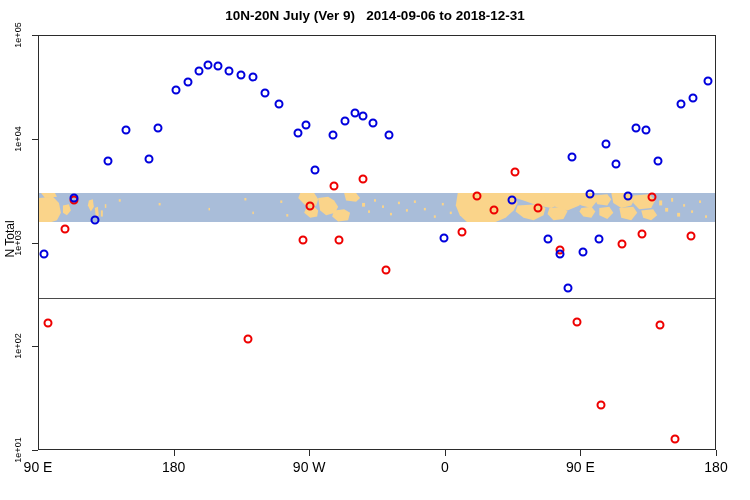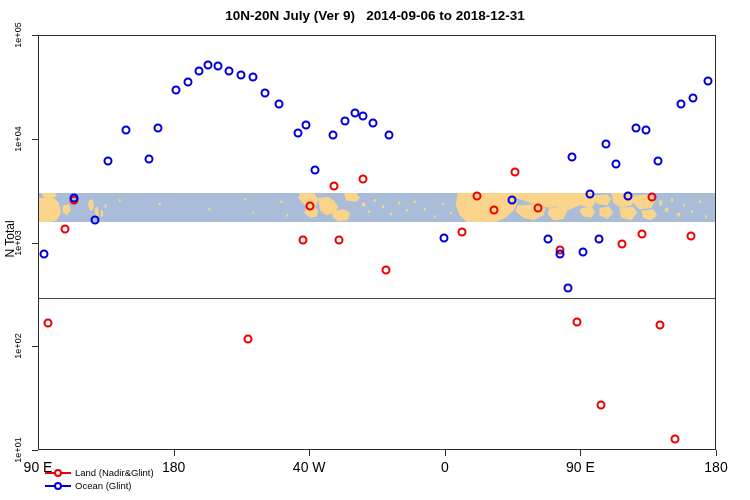--- a/index.html
+++ b/index.html
@@ -310,41 +310,25 @@
       <div class="ytick-mark" style="left: 32px; top: 242.5px;"></div>
       <div class="ytick-label" style="left: 18px; top: 242.5px;">1e+03</div>
       <div class="ytick-mark" style="left: 32px; top: 346.25px;"></div>
       <div class="ytick-label" style="left: 18px; top: 346.25px;">1e+02</div>
       <div class="ytick-mark" style="left: 32px; top: 450px;"></div>
       <div class="ytick-label" style="left: 18px; top: 450px;">1e+01</div>
       <div class="xtick-label" style="left: 38px; top: 459px;">90 E</div>
       <div class="xtick-mark" style="left: 173.6px; top: 450px;"></div>
       <div class="xtick-label" style="left: 173.6px; top: 459px;">180</div>
       <div class="xtick-mark" style="left: 309.2px; top: 450px;"></div>
-      <div class="xtick-label" style="left: 309.2px; top: 459px;">40 W</div>
+      <div class="xtick-label" style="left: 309.2px; top: 459px;">90 W</div>
       <div class="xtick-mark" style="left: 444.8px; top: 450px;"></div>
       <div class="xtick-label" style="left: 444.8px; top: 459px;">0</div>
       <div class="xtick-mark" style="left: 580.4px; top: 450px;"></div>
       <div class="xtick-label" style="left: 580.4px; top: 459px;">90 E</div>
       <div class="xtick-mark" style="left: 716px; top: 450px;"></div>
       <div class="xtick-label" style="left: 716px; top: 459px;">180</div>
     </div>
 
   <div id="ylabel">N Total</div>
 
-  <div id="legend">
-    <div class="legend-row">
-      <span class="legend-sym">
-        <span class="ln" style="background:#ee0000"></span>
-        <span class="mk" style="border-color:#ee0000"></span>
-      </span>
-      <span class="legend-label">Land (Nadir&amp;Glint)</span>
-    </div>
-    <div class="legend-row">
-      <span class="legend-sym">
-        <span class="ln" style="background:#0000dd"></span>
-        <span class="mk" style="border-color:#0000dd"></span>
-      </span>
-      <span class="legend-label">Ocean (Glint)</span>
-    </div>
-  </div>
 
 </div>
 
 </body></html>

